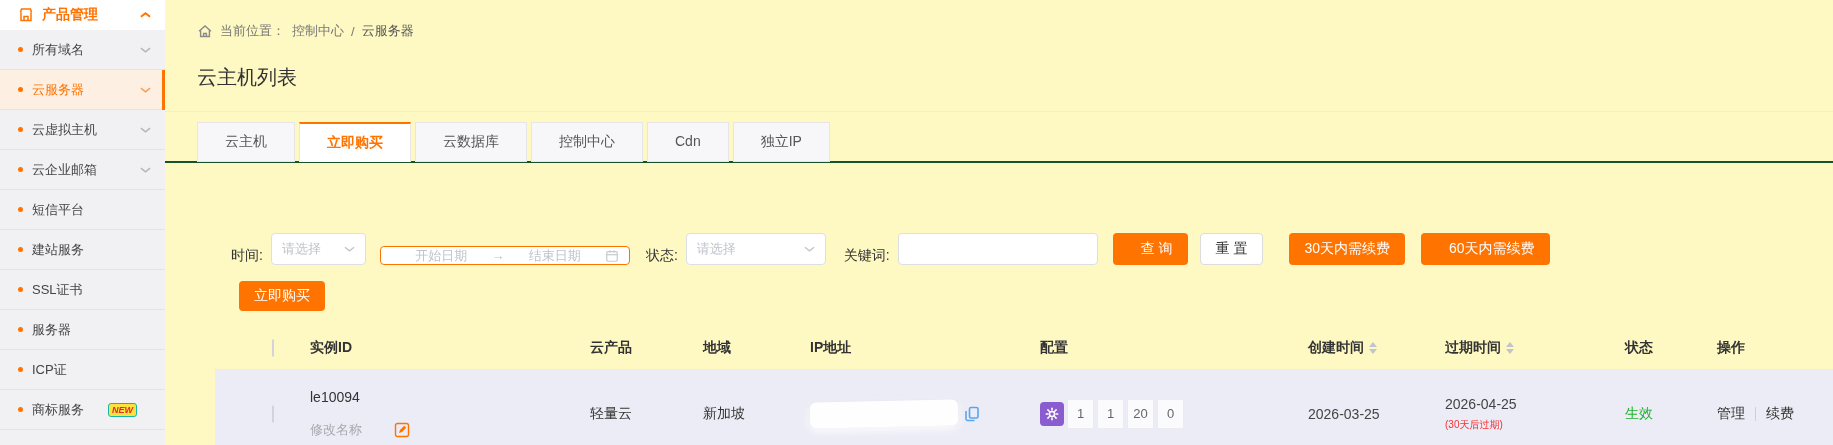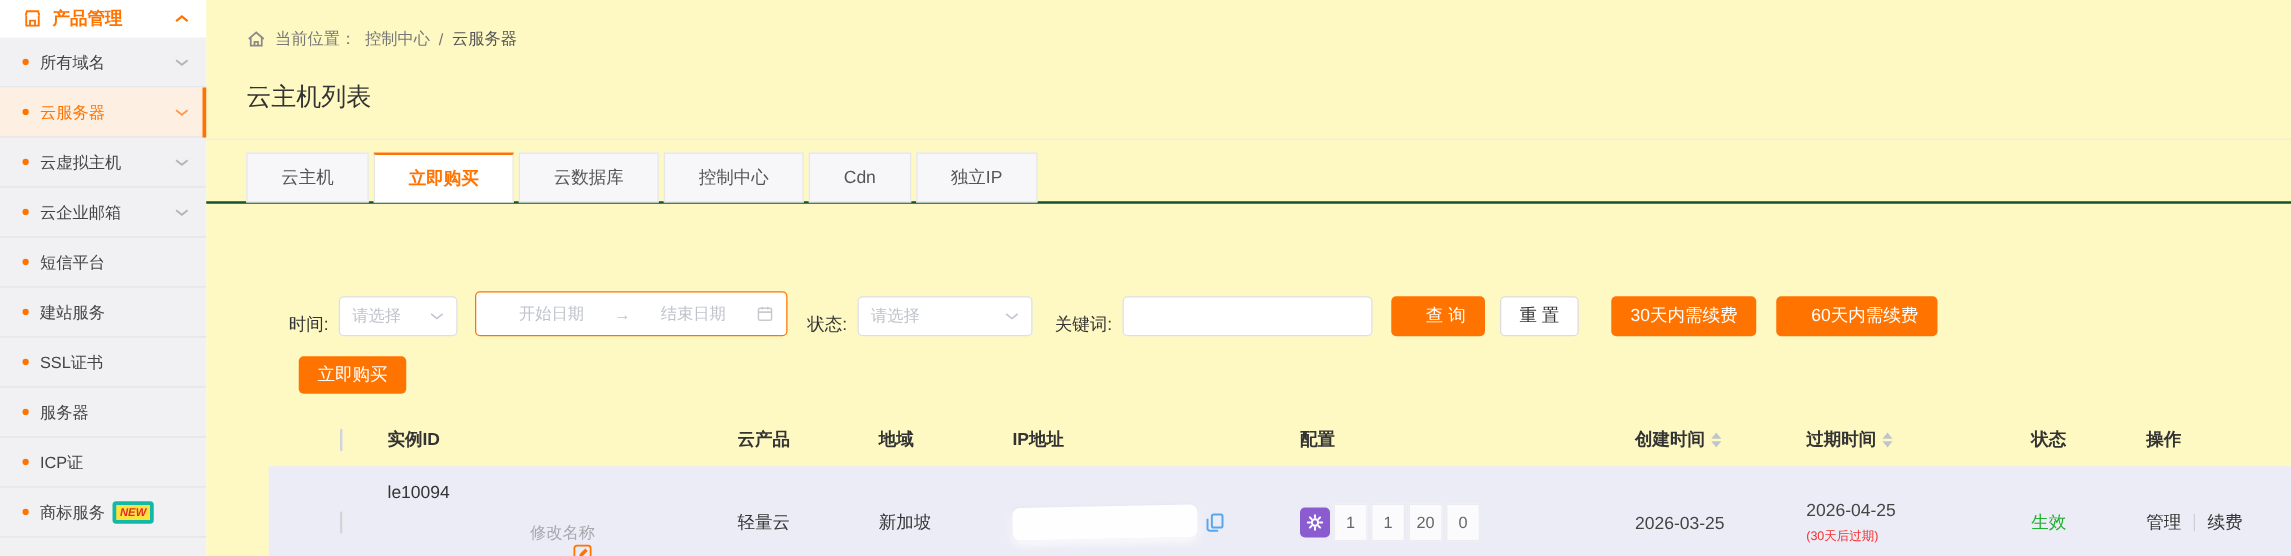--- a/index.html
+++ b/index.html
@@ -15,43 +15,43 @@
   .sb-header { height:30px; background:#fff; display:flex; align-items:center;
     padding:0 14px 0 18px; color:#ff7300; font-weight:bold; font-size:14px; }
   .sb-header .sb-hicon { display:flex; margin-right:8px; }
   .sb-header .sb-collapse { margin-left:auto; display:flex; cursor:pointer; }
   .sb-item { height:40px; display:flex; align-items:center; padding:0 14px 0 18px;
     border-bottom:1px solid #e4e4e7; color:#444; font-size:13px; position:relative; cursor:pointer; }
   .sb-item .dot { width:5px; height:5px; border-radius:50%; background:#ff7300; margin-right:9px; flex:none; }
   .sb-item .chev { margin-left:auto; display:flex; }
   .sb-item.active { background:#fdf0e3; color:#ff7300; }
   .sb-item.active::after { content:""; position:absolute; right:0; top:0; bottom:-1px; width:3px; background:#ff7300; }
-  .new-badge { background:#ffe13d; color:#e02b2b; border:3px solid #14b8a6; border-radius:3px;
-    font-size:9px; font-weight:bold; font-style:italic; line-height:12px; padding:0 3px; margin-left:6px; }
+  .new-badge { background:#ffe13d; color:#e02b2b; border:1px solid #14b8a6; border-radius:3px;
+    font-size:9px; font-weight:bold; font-style:italic; line-height:12px; padding:0 3px; margin-left:24px; }
   
   .main { flex:1; min-width:0; background:#fef9c3; }
   .breadcrumb { display:flex; align-items:center; gap:7px; color:#777; font-size:13px;
     padding:22px 0 0 32px; }
   .breadcrumb .crumb-last { color:#555; }
   .page-title { font-size:20px; font-weight:400; color:#333; margin:24px 0 0 32px; }
   .title-sep { border-bottom:1px solid #ececec; margin-top:20px; }
   .tabs { display:flex; align-items:flex-end; border-bottom:2px solid #14532d; padding-left:32px; margin-top:10px; }
   .tab { height:40px; line-height:37px; padding:0 27px; background:#f7f7f9;
     border:1px solid #e6e6e6; margin:0 4px -1px 0; color:#555; cursor:pointer; font-size:14px; }
   .tab.active { background:#fff; color:#ff7300; font-weight:bold;
     border-top:2px solid #ff7300; border-bottom:1px solid #fff; }
   
   .filter-row { display:flex; align-items:flex-end; margin:70px 10px 0 66px; }
   .f-label { color:#333; margin-right:8px; flex:none; }
   .select { height:32px; border:1px solid #dcdfe6; border-radius:4px; background:#fff;
     display:flex; align-items:center; padding:0 10px; color:#bfc3cb; font-size:13px; cursor:pointer; }
   .select .sel-chev { margin-left:auto; display:flex; }
   .select-time { width:95px; margin-right:14px; }
   .select-status { width:140px; margin-right:18px; }
-  .daterange { width:250px; height:36px; border:1px solid #ff7300; border-radius:4px; background:#fff;
+  .daterange { width:250px; height:19px; border:1px solid #ff7300; border-radius:4px; background:#fff;
     display:flex; align-items:center; justify-content:space-between; padding:0 10px;
     color:#bfc3cb; font-size:13px; margin-right:16px; cursor:pointer; }
   .keyword-input { width:200px; height:32px; border:1px solid #dcdfe6; border-radius:4px;
     padding:0 8px; font-size:13px; color:#333; outline:none; font-family:inherit; }
   .btn { height:32px; border-radius:4px; font-size:14px; padding:0 15px; cursor:pointer;
     border:none; font-family:inherit; }
   .btn-orange { background:#ff7300; color:#fff; }
   .btn-plain { background:#fff; border:1px solid #dcdcdc; color:#333; }
   .m-search { margin-left:15px;padding-left:28px; } .m-reset { margin-left:12px; }
   .m-renew30 { margin-left:26px; } .m-renew60 { margin-left:16px;padding-left:28px; }
@@ -71,21 +71,21 @@
   .c-expire { width:180px; flex:none; }
   .c-status { width:92px; flex:none; }
   .c-actions { flex:1; }
   .checkbox { width:16px; height:16px; border:1px solid #d4d4d8; border-radius:3px; background:#fff; cursor:pointer; }
   .sort { display:inline-flex; flex-direction:column; margin-left:5px; vertical-align:middle; gap:2px; }
   .sort i { display:block; width:0; height:0; border-left:4px solid transparent; border-right:4px solid transparent; }
   .sort .up { border-bottom:5px solid #c0c4cc; }
   .sort .dn { border-top:5px solid #c0c4cc; }
   .hdr-cell { display:flex; align-items:center; }
   .id-main { color:#333; font-size:14px; }
-  .id-rename { display:flex; align-items:center; margin-top:16px; color:#a8a8ad; font-size:13px;flex-direction:column; }
+  .id-rename { display:flex; align-items:center; margin-top:16px; color:#a8a8ad; font-size:13px; }
   .id-rename .edit { margin-left:32px; display:flex; cursor:pointer; }
   .rename-text { cursor:pointer; }
   .ip-wrap { display:flex; align-items:center; }
   .ip-blur { width:148px; height:26px; background:rgba(255,255,255,.95); border-radius:6px;
     box-shadow:0 3px 8px rgba(255,255,255,.9), 0 0 3px rgba(190,190,215,.35); transform:rotate(-1.2deg); }
   .copy-btn { margin-left:6px; display:flex; cursor:pointer; }
   .config-wrap { display:flex; align-items:center; }
   .cfg-icon { width:24px; height:24px; border-radius:4px; background:#8a5cd0;
     display:flex; align-items:center; justify-content:center; flex:none; }
   .cfg-box { min-width:27px; height:30px; background:#fbfbfd; border:1px solid #ebebf0;

